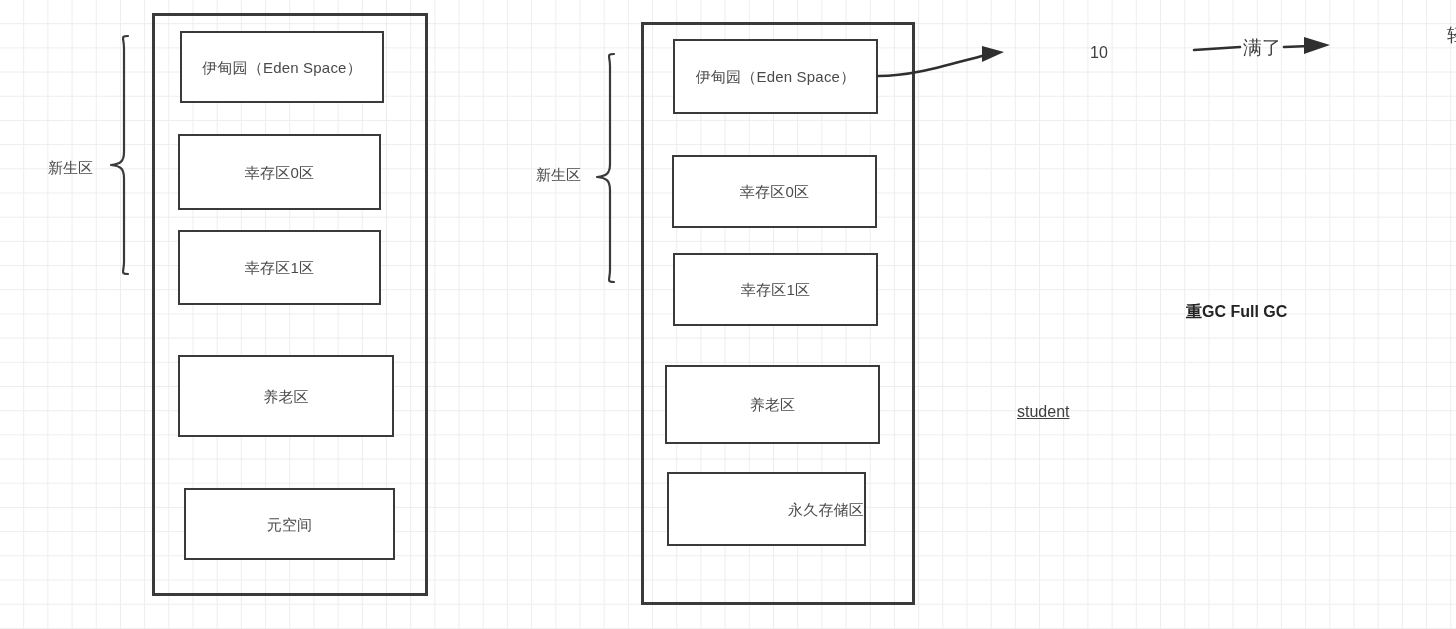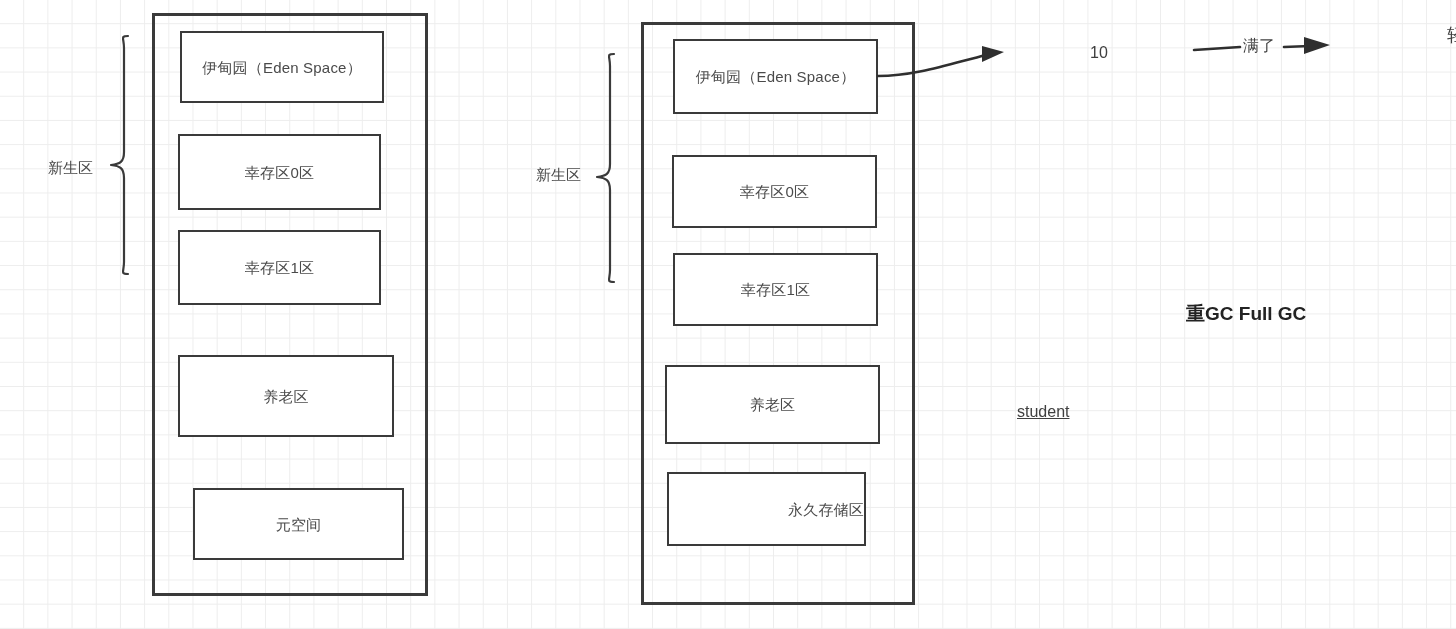--- a/index.html
+++ b/index.html
@@ -54,21 +54,21 @@
   .note-label {
     position: absolute;
     font-size: 16px;
     color: #3f3f3f;
     white-space: nowrap;
     line-height: 1;
   }
   .note-label.bold {
     font-weight: bold;
     color: #232323;
-    font-size: 19px;
+    font-size: 16px;
   }
   .brace-svg, .arrow-svg {
     position: absolute;
     overflow: visible;
   }
   .brace-svg path {
     fill: none;
     stroke: #3a3a3a;
     stroke-width: 2.2;
     stroke-linecap: round;
@@ -100,21 +100,21 @@
   </div>
 
   <div class="region-box" style="left:178px; top:230px; width:203px; height:75px;">
     <span class="region-label">幸存区1区</span>
   </div>
 
   <div class="region-box" style="left:178px; top:355px; width:216px; height:82px;">
     <span class="region-label">养老区</span>
   </div>
 
-  <div class="region-box" style="left:193px; top:488px; width:211px; height:72px;">
+  <div class="region-box" style="left:184px; top:488px; width:211px; height:72px;">
     <span class="region-label">元空间</span>
   </div>
 
   <svg class="brace-svg" style="left:108px; top:34px;" width="28" height="248" viewBox="0 0 28 248">
     <path d="M 20 2 C 12 2, 16 4, 16 14 L 16 118 C 16 128, 12 130, 3 131 C 12 132, 16 134, 16 144 L 16 228 C 16 238, 12 240, 20 240"></path>
   </svg>
 
   <span class="side-label" style="left:20px; top:160px;">新生区</span>
 
   <div class="outer-box" style="left:641px; top:22px; width:274px; height:583px;"></div>
@@ -150,21 +150,21 @@
     <polygon class="head" points="112,22 134,12 112,6"></polygon>
   </svg>
 
   <span class="note-label" style="left:1090px; top:45px;">10</span>
 
   <svg class="arrow-svg" style="left:1192px; top:34px;" width="140" height="32" viewBox="0 0 140 32">
     <path class="line" d="M 2 16 L 48 13"></path>
     <path class="line" d="M 92 13 L 118 12"></path>
     <polygon class="head" points="112,20 138,11 112,3"></polygon>
   </svg>
-  <span class="note-label" style="left:1243px; top:38px; font-size:16px;">满了</span>
+  <span class="note-label" style="left:1243px; top:38px; font-size:19px;">满了</span>
 
   <span class="note-label" style="left:1399px; top:26px; font-size:18px;margin-left:48px;">轻GC</span>
 
   <span class="note-label bold" style="left:1186px; top:304px;">重GC  Full GC</span>
 
   <span class="note-label" style="left:1017px; top:404px;text-decoration:underline;">student</span>
 
 </div>
 
 </body></html>

